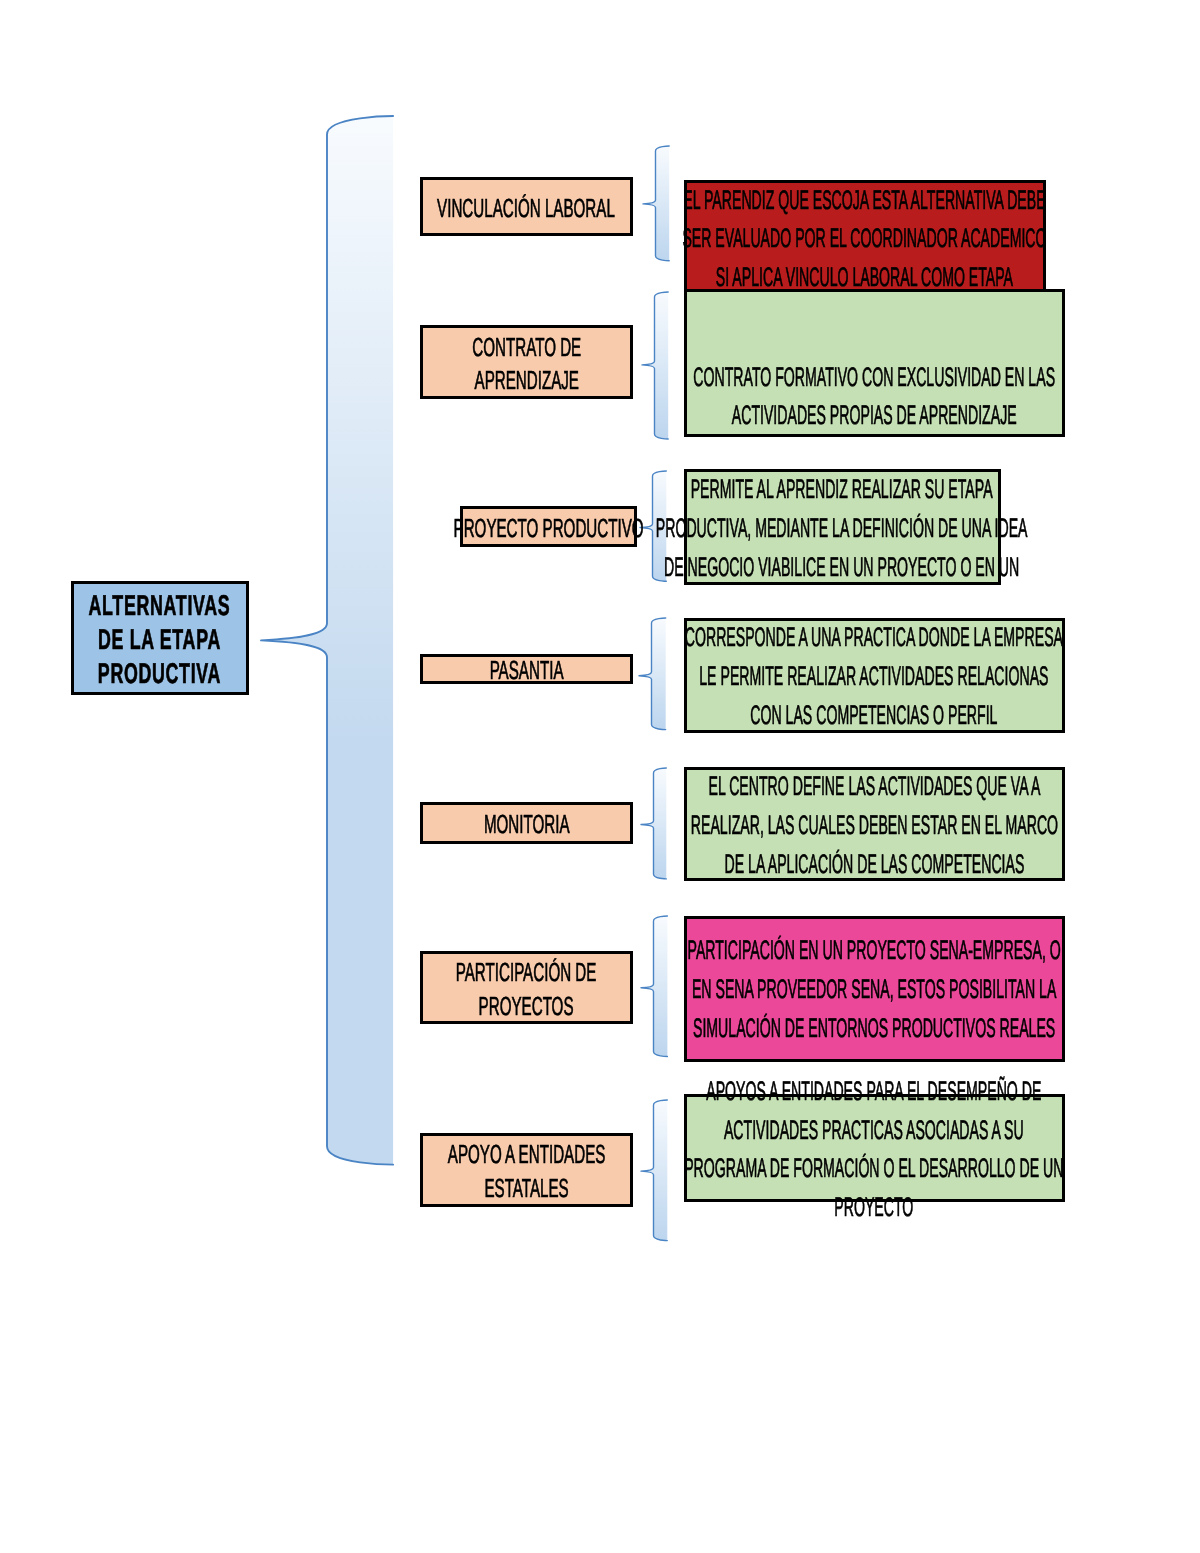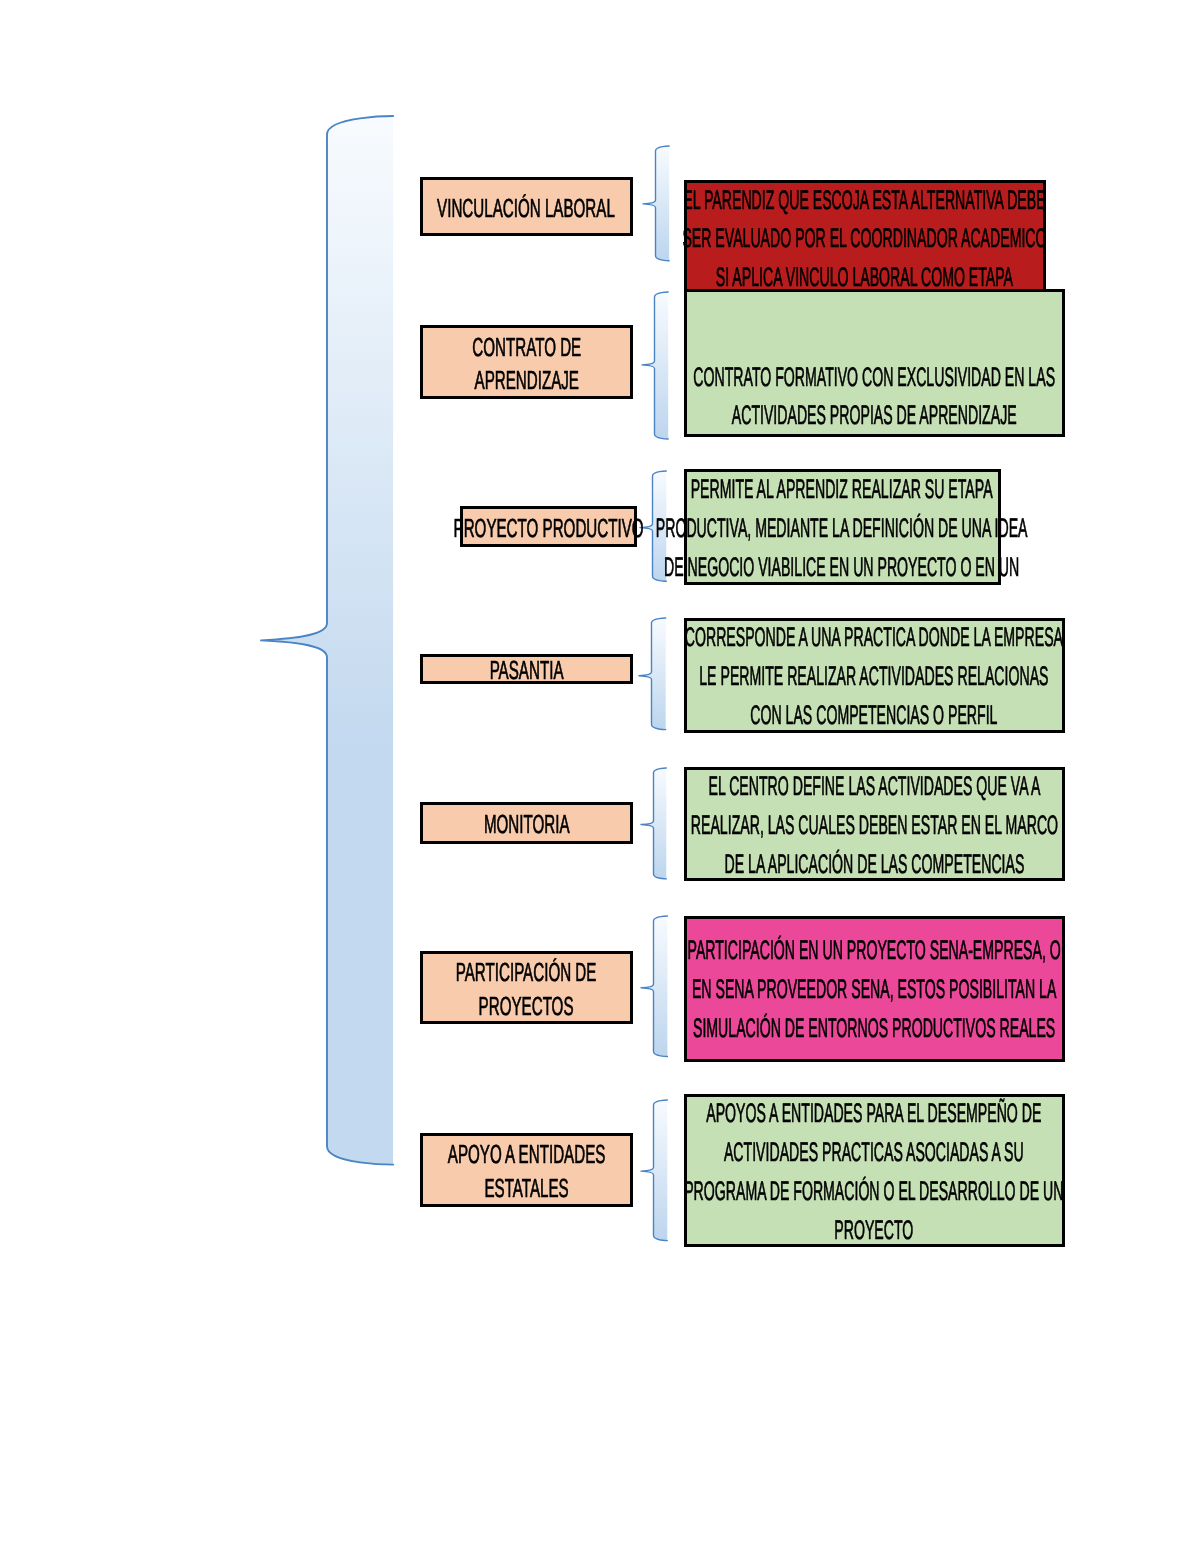--- a/index.html
+++ b/index.html
@@ -34,20 +34,25 @@
         <linearGradient id="bg0" x1="0" y1="0" x2="0" y2="1">
       <stop offset="0" stop-color="#F8FBFE"></stop>
       <stop offset="0.6" stop-color="#C3D9EF"></stop>
       <stop offset="1" stop-color="#C3D9EF"></stop>
     </linearGradient>
       </defs>
     <path d="M 66.1 0 C 66.1 0 0 0 0 18.5 L 0 507.35 C 0 518.57 -27.72 522.65 -66 524.35 C -27.72 526.0500000000001 0 530.13 0 541.35 L 0 1030.2 C 0 1048.7 66.1 1048.7 66.1 1048.7 Z" fill="url(#bg0)" stroke="none"></path>
     <path d="M 66.1 0 C 66.1 0 0 0 0 18.5 L 0 507.35 C 0 518.57 -27.72 522.65 -66 524.35 C -27.72 526.0500000000001 0 530.13 0 541.35 L 0 1030.2 C 0 1048.7 66.1 1048.7 66.1 1048.7" fill="none" stroke="#4A84C4" stroke-width="1.9" stroke-linejoin="round" stroke-linecap="round"></path>
     </svg>
 
+  <div class="node root" id="rootbox" style="left: 70.5px; top: 580.5px; width: 178px; height: 114px; background: rgb(157, 195, 230); border-color: rgb(0, 0, 0);">
+    <span class="txt">ALTERNATIVAS
+DE LA ETAPA
+PRODUCTIVA</span>
+  </div>
 
   <svg class="brace" width="34.200000000000045" height="122.8" viewBox="-16.5 -4 34.200000000000045 122.8" style="left: 638.8px; top: 141.5px;">
       <defs>
         <linearGradient id="bg1" x1="0" y1="0" x2="0" y2="1">
       <stop offset="0" stop-color="#F8FBFE"></stop>
       <stop offset="1" stop-color="#BCD5EE"></stop>
       <stop offset="1" stop-color="#BCD5EE"></stop>
     </linearGradient>
       </defs>
     <path d="M 13.700000000000045 0 C 13.700000000000045 0 0 0 0 5 L 0 54.300000000000004 C 0 56.676 -5.25 57.540000000000006 -12.5 57.900000000000006 C -5.25 58.260000000000005 0 59.12400000000001 0 61.50000000000001 L 0 109.8 C 0 114.8 13.700000000000045 114.8 13.700000000000045 114.8 Z" fill="url(#bg1)" stroke="none"></path>
@@ -171,20 +176,20 @@
       <stop offset="1" stop-color="#BCD5EE"></stop>
     </linearGradient>
       </defs>
     <path d="M 13.799999999999955 0 C 13.799999999999955 0 0 0 0 5 L 0 67.49999999999991 C 0 69.8759999999999 -5.25 70.73999999999991 -12.5 71.09999999999991 C -5.25 71.45999999999991 0 72.32399999999991 0 74.6999999999999 L 0 135.6 C 0 140.6 13.799999999999955 140.6 13.799999999999955 140.6 Z" fill="url(#bg7)" stroke="none"></path>
     <path d="M 13.799999999999955 0 C 13.799999999999955 0 0 0 0 5 L 0 67.49999999999991 C 0 69.8759999999999 -5.25 70.73999999999991 -12.5 71.09999999999991 C -5.25 71.45999999999991 0 72.32399999999991 0 74.6999999999999 L 0 135.6 C 0 140.6 13.799999999999955 140.6 13.799999999999955 140.6" fill="none" stroke="#4A84C4" stroke-width="1.4" stroke-linejoin="round" stroke-linecap="round"></path>
     </svg>
   <div class="node cat" style="left: 419.8px; top: 1132.7px; width: 213px; height: 74.3px; background: rgb(248, 203, 173); border-color: rgb(0, 0, 0);">
     <span class="txt">APOYO A ENTIDADES
 ESTATALES</span>
   </div>
-  <div class="node desc" style="left: 683.5px; top: 1094.3px; width: 381.5px; height: 153px; background: rgb(197, 224, 180); border-color: rgb(0, 0, 0);">
+  <div class="node desc" style="left: 683.5px; top: 1094.3px; width: 381.5px; height: 108px; background: rgb(197, 224, 180); border-color: rgb(0, 0, 0);">
     <span class="txt">APOYOS A ENTIDADES PARA EL DESEMPEÑO DE
 ACTIVIDADES PRACTICAS ASOCIADAS A SU
 PROGRAMA DE FORMACIÓN O EL DESARROLLO DE UN
 PROYECTO</span>
   </div>
 
 </div>
 
 </body></html>

